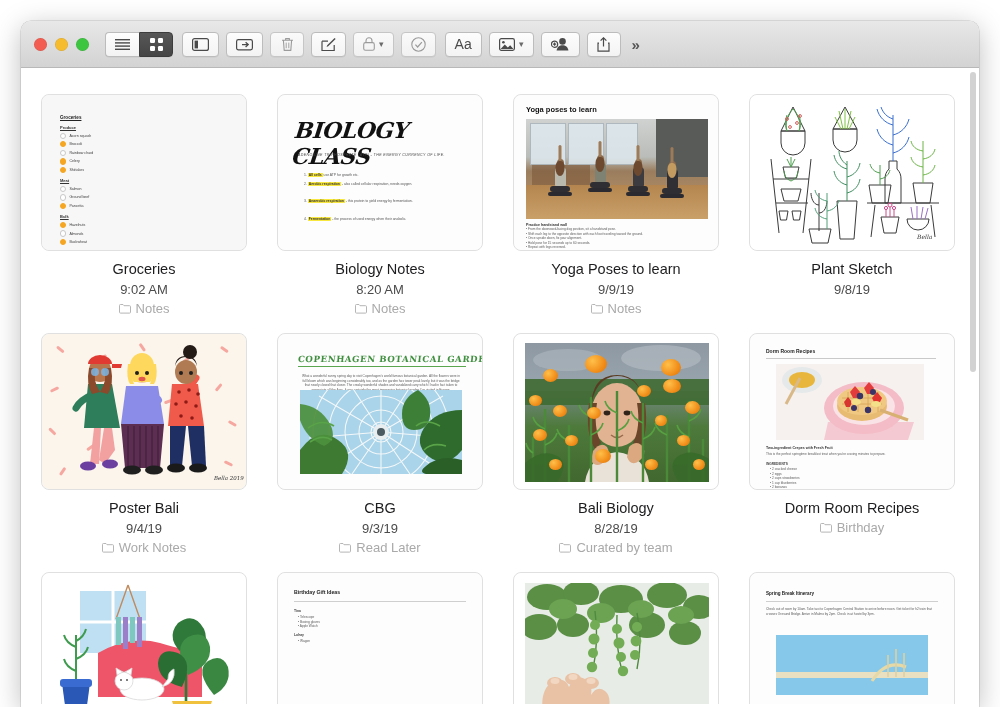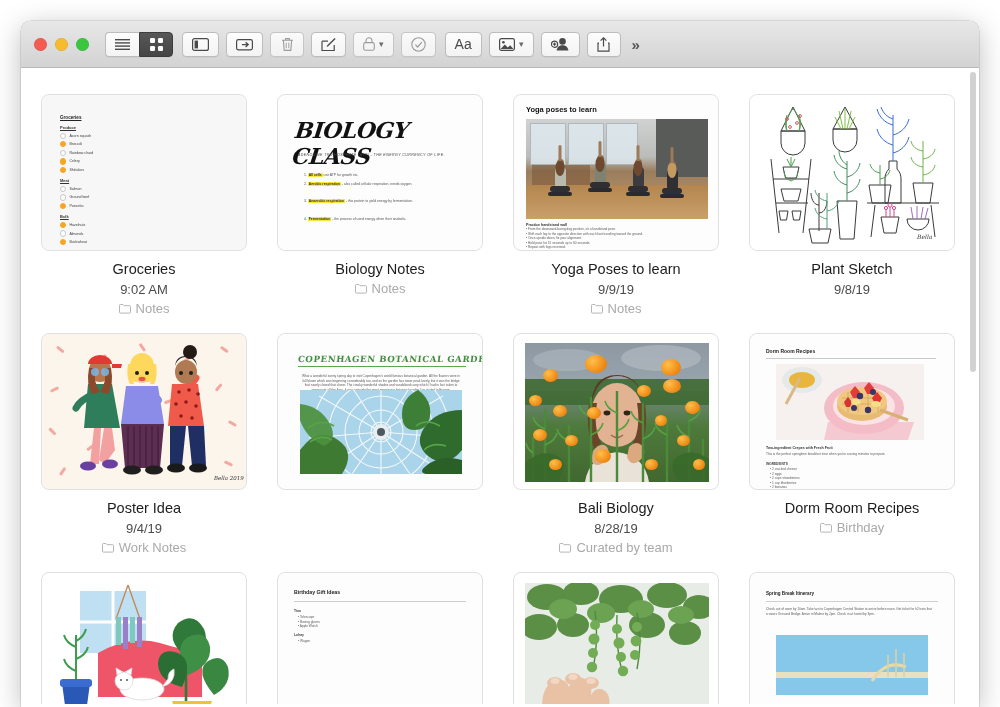--- a/index.html
+++ b/index.html
@@ -572,20 +572,21 @@
                 </div>
                 <div class="bio-line" style="left:26px; top:122px; width:156px;">
                   <span>4.</span>
                   <span class="hl">Fermentation</span>
                   <span>- the process of used energy when their anabolic.</span>
                 </div>
               </div>
             </div>
             <div class="meta">
               <div class="n-title">Biology Notes</div>
+              <div class="n-date">8:20 AM</div>
               <div class="n-folder">
                 <svg width="12" height="10" viewBox="0 0 12 10">
                   <path d="M0.5 1.4a0.9 0.9 0 0 1 0.9-0.9h2.6l1 1.2h5.6a0.9 0.9 0 0 1 0.9 0.9v5.6a0.9 0.9 0 0 1-0.9 0.9H1.4a0.9 0.9 0 0 1-0.9-0.9z" fill="none" stroke="#b6b6b6" stroke-width="1"></path>
                 </svg>
                 <span>Notes</span>
               </div>
             </div>
           </div>
 
           <div class="note">
@@ -836,21 +837,21 @@
                       <circle cx="148" cy="18" r="7" fill="#241a16"></circle>
                       <circle cx="139" cy="39" r="2" fill="#1f1f1f"></circle>
                       <circle cx="149" cy="39" r="2" fill="#1f1f1f"></circle>
                     </g>
                     <text x="172" y="146" font-size="5.5" fill="#333" font-family="DejaVu Serif, serif" font-style="italic">Bella 2019</text>
                   </svg>
                 </div>
               </div>
             </div>
             <div class="meta">
-              <div class="n-title">Poster Idea</div>
+              <div class="n-title">Poster Bali</div>
               <div class="n-date">9/4/19</div>
               <div class="n-folder">
                 <svg width="12" height="10" viewBox="0 0 12 10">
                   <path d="M0.5 1.4a0.9 0.9 0 0 1 0.9-0.9h2.6l1 1.2h5.6a0.9 0.9 0 0 1 0.9 0.9v5.6a0.9 0.9 0 0 1-0.9 0.9H1.4a0.9 0.9 0 0 1-0.9-0.9z" fill="none" stroke="#b6b6b6" stroke-width="1"></path>
                 </svg>
                 <span>Work Notes</span>
               </div>
             </div>
           </div>
 
@@ -883,20 +884,30 @@
                     <path d="M0 60q18-24 38-10 18 12 4 34H0z" fill="#3f7a33"></path>
                     <path d="M0 14q20 2 30 20 8 16 -6 22Q6 48 0 30z" fill="#4c8f3c" opacity="0.92"></path>
                     <path d="M162 20q-26 0 -38 18-10 16 4 28 18 14 34-6z" fill="#2f6b2c"></path>
                     <path d="M118 0q14 10 12 26-2 14-16 14-12 0-12-16 0-16 16-24z" fill="#3d7f37"></path>
                     <path d="M162 70q-22-6-36 6-8 6 0 8h36z" fill="#2b5f28"></path>
                     <g stroke="#59a348" stroke-width="1.6" fill="none">
                       <path d="M10 52q12-8 22-2M8 38q14-10 26-2M140 36q-14-8-24 0M146 56q-14-4-22 4"></path>
                     </g>
                   </svg>
                 </div>
+              </div>
+            </div>
+            <div class="meta">
+              <div class="n-title">CBG</div>
+              <div class="n-date">9/3/19</div>
+              <div class="n-folder">
+                <svg width="12" height="10" viewBox="0 0 12 10">
+                  <path d="M0.5 1.4a0.9 0.9 0 0 1 0.9-0.9h2.6l1 1.2h5.6a0.9 0.9 0 0 1 0.9 0.9v5.6a0.9 0.9 0 0 1-0.9 0.9H1.4a0.9 0.9 0 0 1-0.9-0.9z" fill="none" stroke="#b6b6b6" stroke-width="1"></path>
+                </svg>
+                <span>Read Later</span>
               </div>
             </div>
           </div>
 
           <div class="note">
             <div class="thumb">
               <div class="thumb-inner">
                 <div class="doc-pad" style="background:#ffffff"></div>
                 <div class="bali-photo">
 

